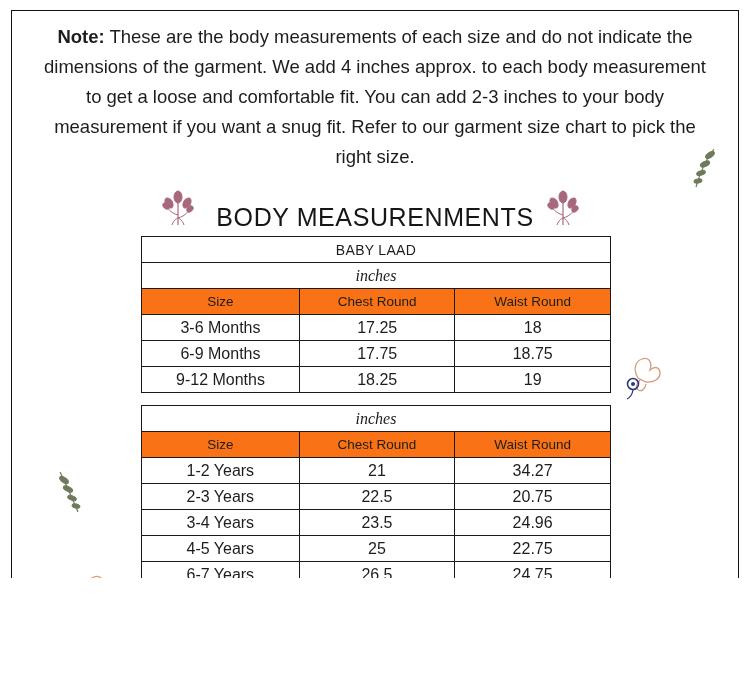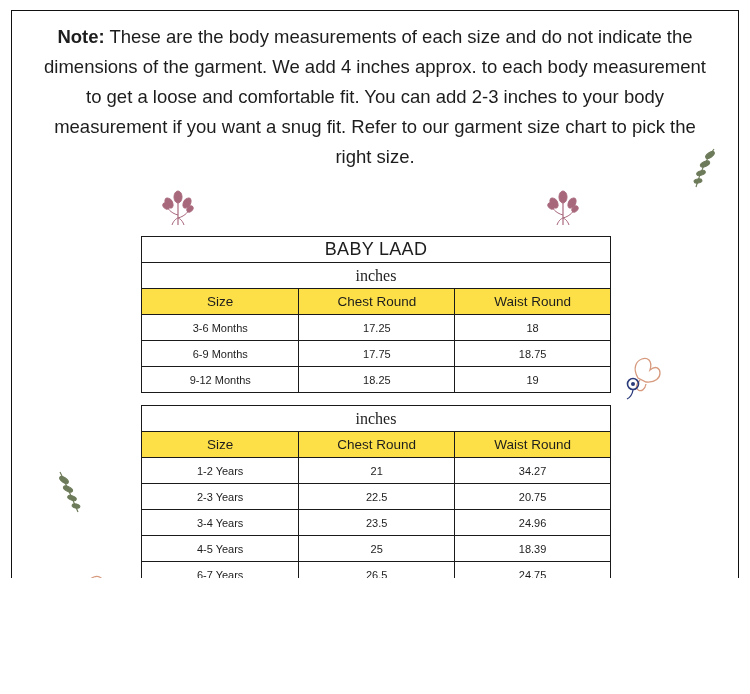--- a/index.html
+++ b/index.html
@@ -64,34 +64,35 @@
     border-collapse: collapse;
     width: 470px;
     background: #fff;
   }
   .tbl.t1 { left: 141px; top: 236px; }
   .tbl.t2 { left: 141px; top: 405px; }
   .tbl td {
     border: 1px solid #1a1a1a;
     height: 25px;
     text-align: center;
-    font-size: 11px;
+    font-size: 16px;
     color: #1d1d1d;
     padding: 0 2px;
   }
   .tbl td.head {
-    font-size: 18px;
+    font-size: 14px;
     letter-spacing: 0.3px;
   }
   .tbl td.italic {
     font-family: "Liberation Serif", serif;
+    font-style: italic;
     font-size: 16px;
   }
   .tbl td.colhead {
-    background: #fde047;
+    background: #f97316;
     font-size: 13.5px;
     margin-left: 28px;
   }
   .col-size { width: 158px; }
   .col-chest { width: 156px; }
   .col-waist { width: 156px; }
 
   
   .orn { position: absolute; pointer-events: none; }
   .orn-left-flower { left: 158px; top: 185px; }
@@ -186,20 +187,23 @@
       <g stroke="#d79a7e" fill="none" stroke-width="1.3">
         <path d="M18 28 C6 8 36 0 30 20 C42 10 46 34 26 32 Z"></path>
         <path d="M20 30 C10 40 24 46 26 34"></path>
       </g>
       <circle cx="31" cy="42" r="5.5" fill="none" stroke="#2b3a7a" stroke-width="1.6"></circle>
       <circle cx="31" cy="42" r="2" fill="#2b3a7a"></circle>
       <path d="M31 48 C30 50 28 51 26 51" stroke="#2b3a7a" stroke-width="1.3" fill="none"></path>
     </svg>
   </div>
 
+  <div class="title-row">
+    <h1 class="chart-title">BODY MEASURENMENTS</h1>
+  </div>
 
   <table class="tbl t1">
     <tbody>
       <tr>
         <td class="head" colspan="3">BABY LAAD</td>
       </tr>
       <tr>
         <td class="italic" colspan="3">inches</td>
       </tr>
       <tr>
@@ -246,21 +250,21 @@
         <td>20.75</td>
       </tr>
       <tr>
         <td>3-4 Years</td>
         <td>23.5</td>
         <td>24.96</td>
       </tr>
       <tr>
         <td>4-5 Years</td>
         <td>25</td>
-        <td>18.39</td>
+        <td>22.75</td>
       </tr>
       <tr>
         <td>6-7 Years</td>
         <td>26.5</td>
         <td>24.75</td>
       </tr>
       <tr>
         <td>7-8 Years</td>
         <td>50</td>
         <td>25.75</td>

